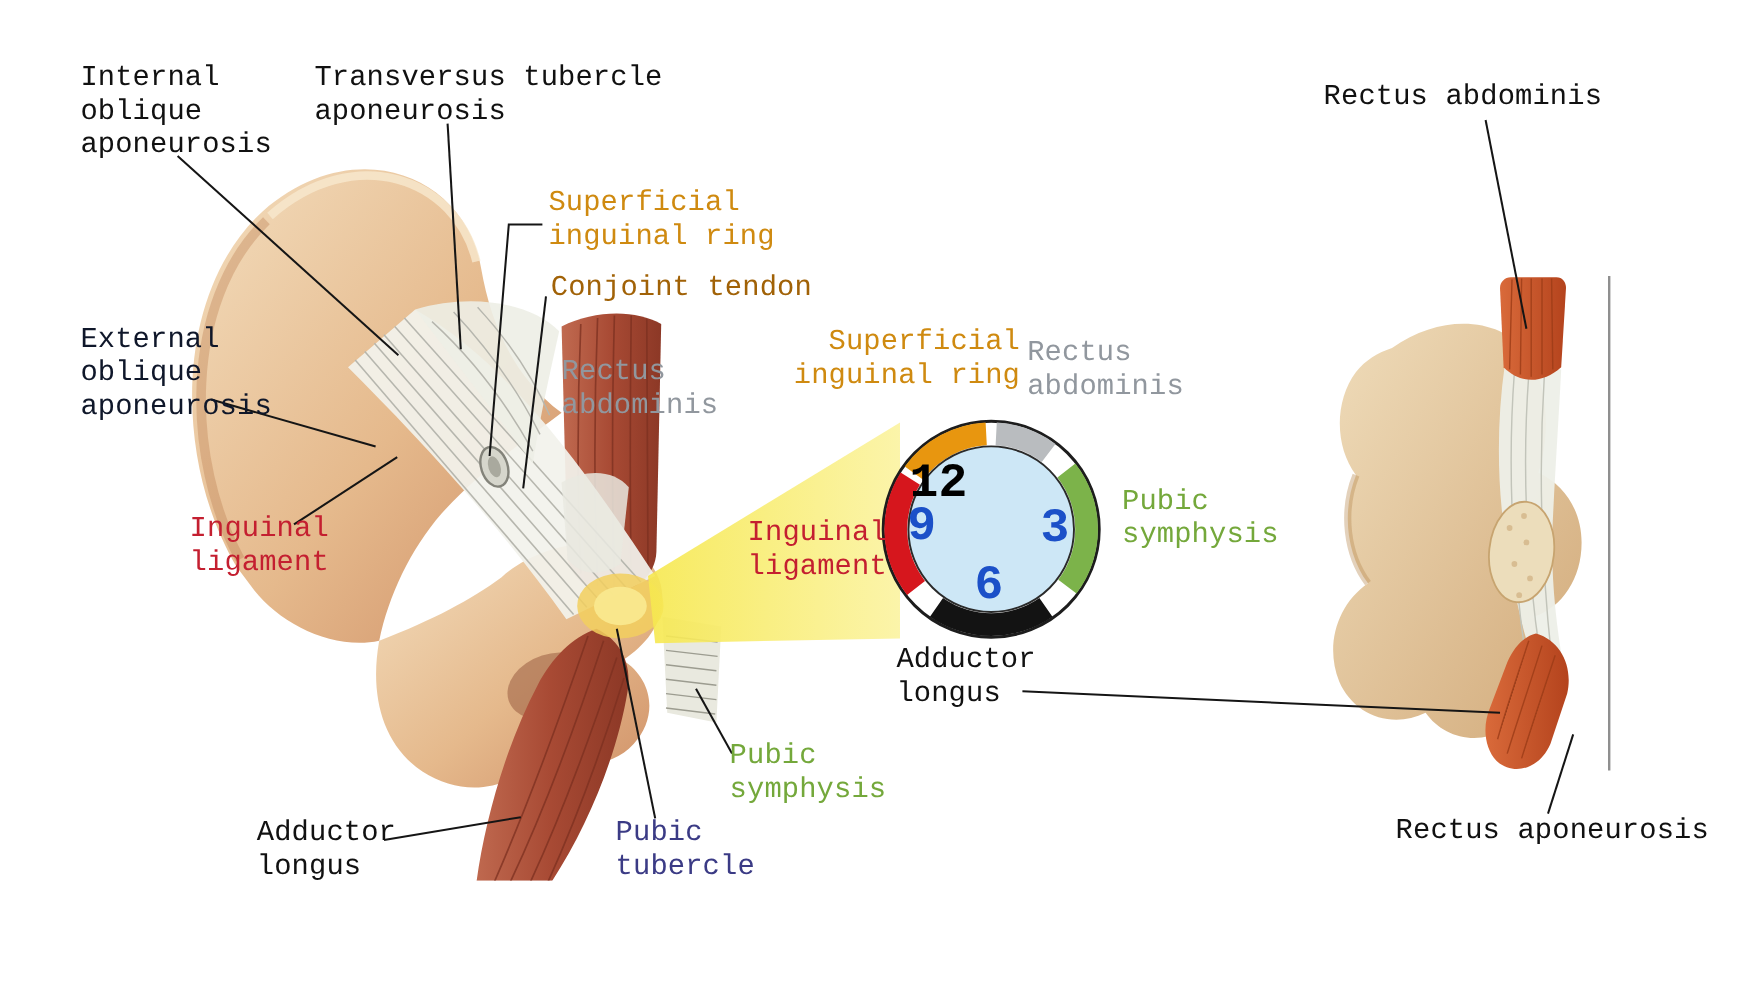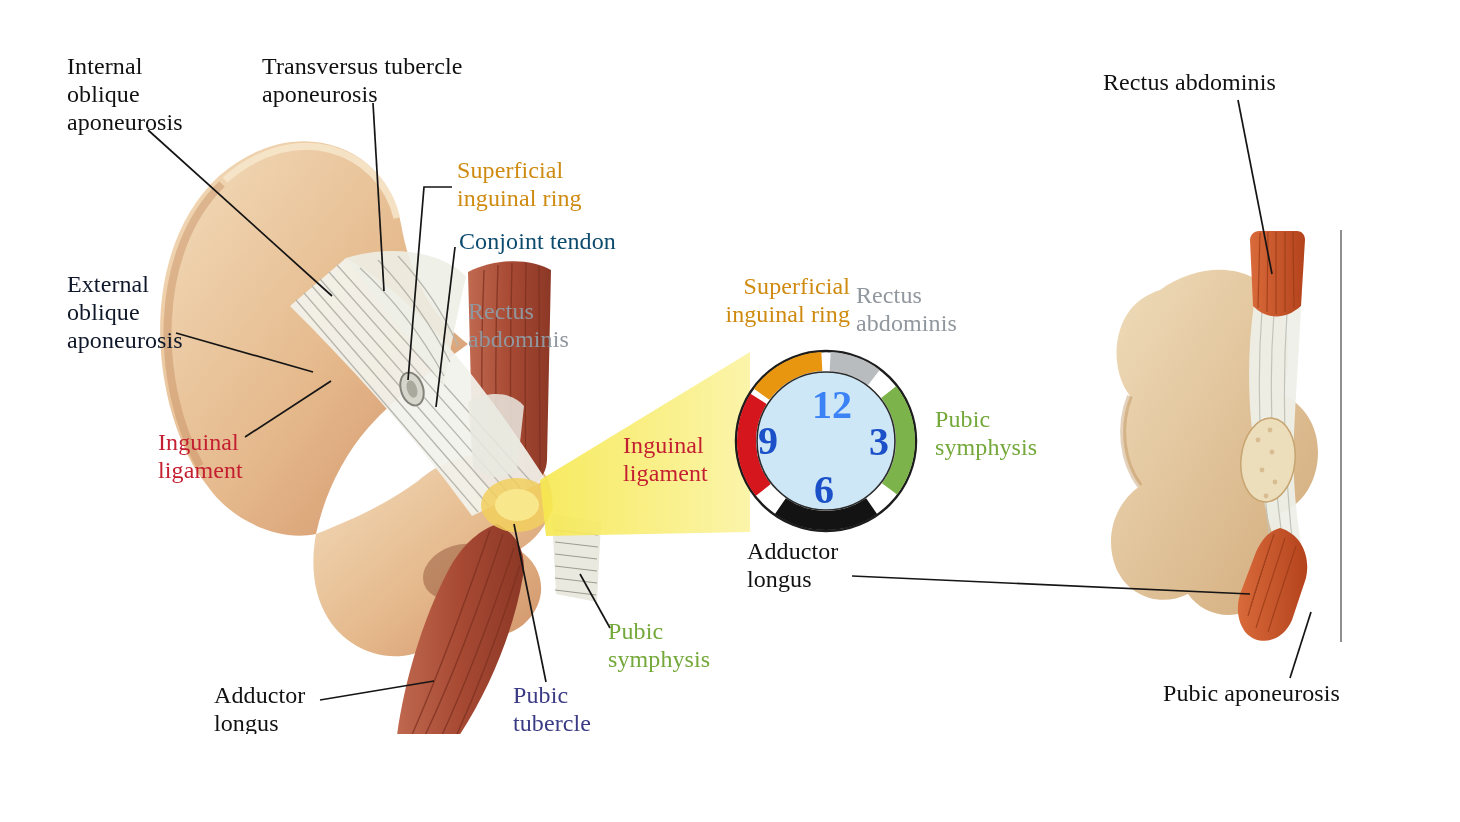--- a/index.html
+++ b/index.html
@@ -1,17 +1,17 @@
 <!DOCTYPE html>
 <html><head>
 <meta charset="utf-8">
 <style>
   html,body{margin:0;padding:0;background:#ffffff;}
   .canvas{position:relative;width:1460px;height:734px;background:#ffffff;overflow:hidden;
-          font-family:Liberation Serif, serif;}
+          font-family:Liberation Mono, monospace;}
   .canvas > svg{position:absolute;left:0;top:0;}
   .label{position:absolute;font-size:24px;line-height:1.17;white-space:pre-line;color:#111;
          font-weight:400;letter-spacing:0.1px;}
   .ta-r{text-align:right;}
   .clock-num{position:absolute;transform:translate(-50%,-50%);font-size:40px;font-weight:bold;}
 </style>
 </head>
 <body>
 
 <div class="canvas">
@@ -185,21 +185,21 @@
   </g>
 </svg>
 
   <div class="label" style="left: 67px; top: 52px; color: rgb(17, 17, 17);">Internal
 oblique
 aponeurosis</div>
   <div class="label" style="left: 262px; top: 52px; color: rgb(17, 17, 17);">Transversus tubercle
 aponeurosis</div>
   <div class="label" style="left: 457px; top: 156px; color: rgb(207, 138, 16);">Superficial
 inguinal ring</div>
-  <div class="label" style="left: 459px; top: 227px; color: #0c4a6e;">Conjoint tendon</div>
+  <div class="label" style="left: 459px; top: 227px; color: #a16207;">Conjoint tendon</div>
   <div class="label" style="left: 67px; top: 270px; color: #0f172a;">External
 oblique
 aponeurosis</div>
   <div class="label" style="left: 468px; top: 297px; color: rgb(145, 151, 158);">Rectus
 abdominis</div>
   <div class="label" style="left: 158px; top: 428px; color: rgb(196, 31, 48);">Inguinal
 ligament</div>
   <div class="label" style="left: 214px; top: 681px; color: rgb(17, 17, 17);">Adductor
 longus</div>
   <div class="label" style="left: 608px; top: 617px; color: rgb(116, 168, 59);">Pubic
@@ -212,19 +212,19 @@
   <div class="label" style="left: 856px; top: 281px; color: rgb(145, 151, 158);">Rectus
 abdominis</div>
   <div class="label" style="left: 623px; top: 431px; color: rgb(196, 31, 48);">Inguinal
 ligament</div>
   <div class="label" style="left: 935px; top: 405px; color: rgb(116, 168, 59);">Pubic
 symphysis</div>
   <div class="label" style="left: 747px; top: 537px; color: rgb(17, 17, 17);">Adductor
 longus</div>
 
   <div class="label" style="left: 1103px; top: 68px; color: rgb(17, 17, 17);">Rectus abdominis</div>
-  <div class="label" style="left: 1163px; top: 679px; color: rgb(17, 17, 17);">Pubic aponeurosis</div>
-
-  <div class="clock-num" style="left: 832px; top: 404px; color: #3b82f6;">12</div>
+  <div class="label" style="left: 1163px; top: 679px; color: rgb(17, 17, 17);">Rectus aponeurosis</div>
+
+  <div class="clock-num" style="left: 782px; top: 404px; color: #000000;">12</div>
   <div class="clock-num" style="left: 879px; top: 441px; color: rgb(27, 80, 200);">3</div>
   <div class="clock-num" style="left: 824px; top: 489px; color: rgb(27, 80, 200);">6</div>
   <div class="clock-num" style="left: 768px; top: 440px; color: rgb(27, 80, 200);">9</div>
 </div>
 
 </body></html>

